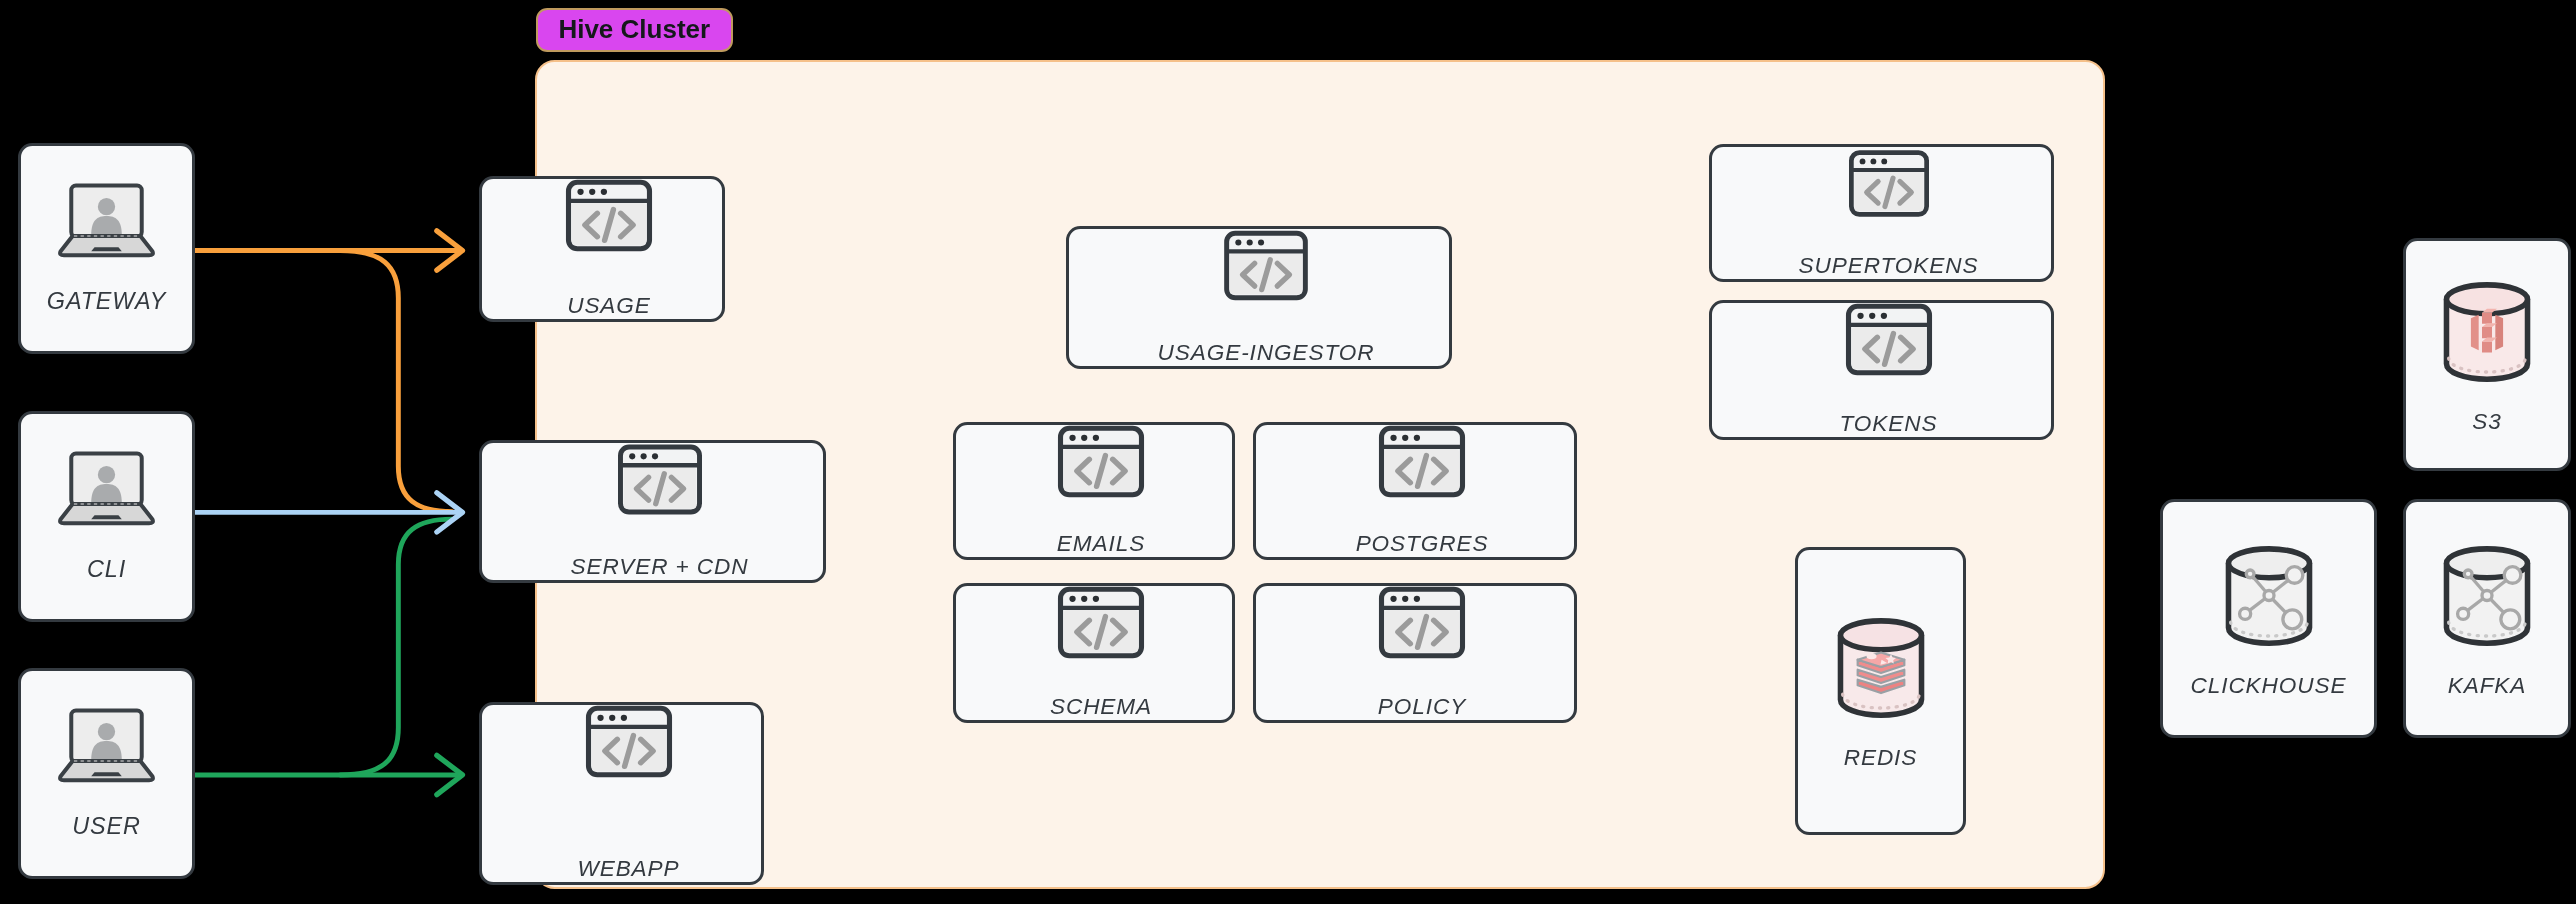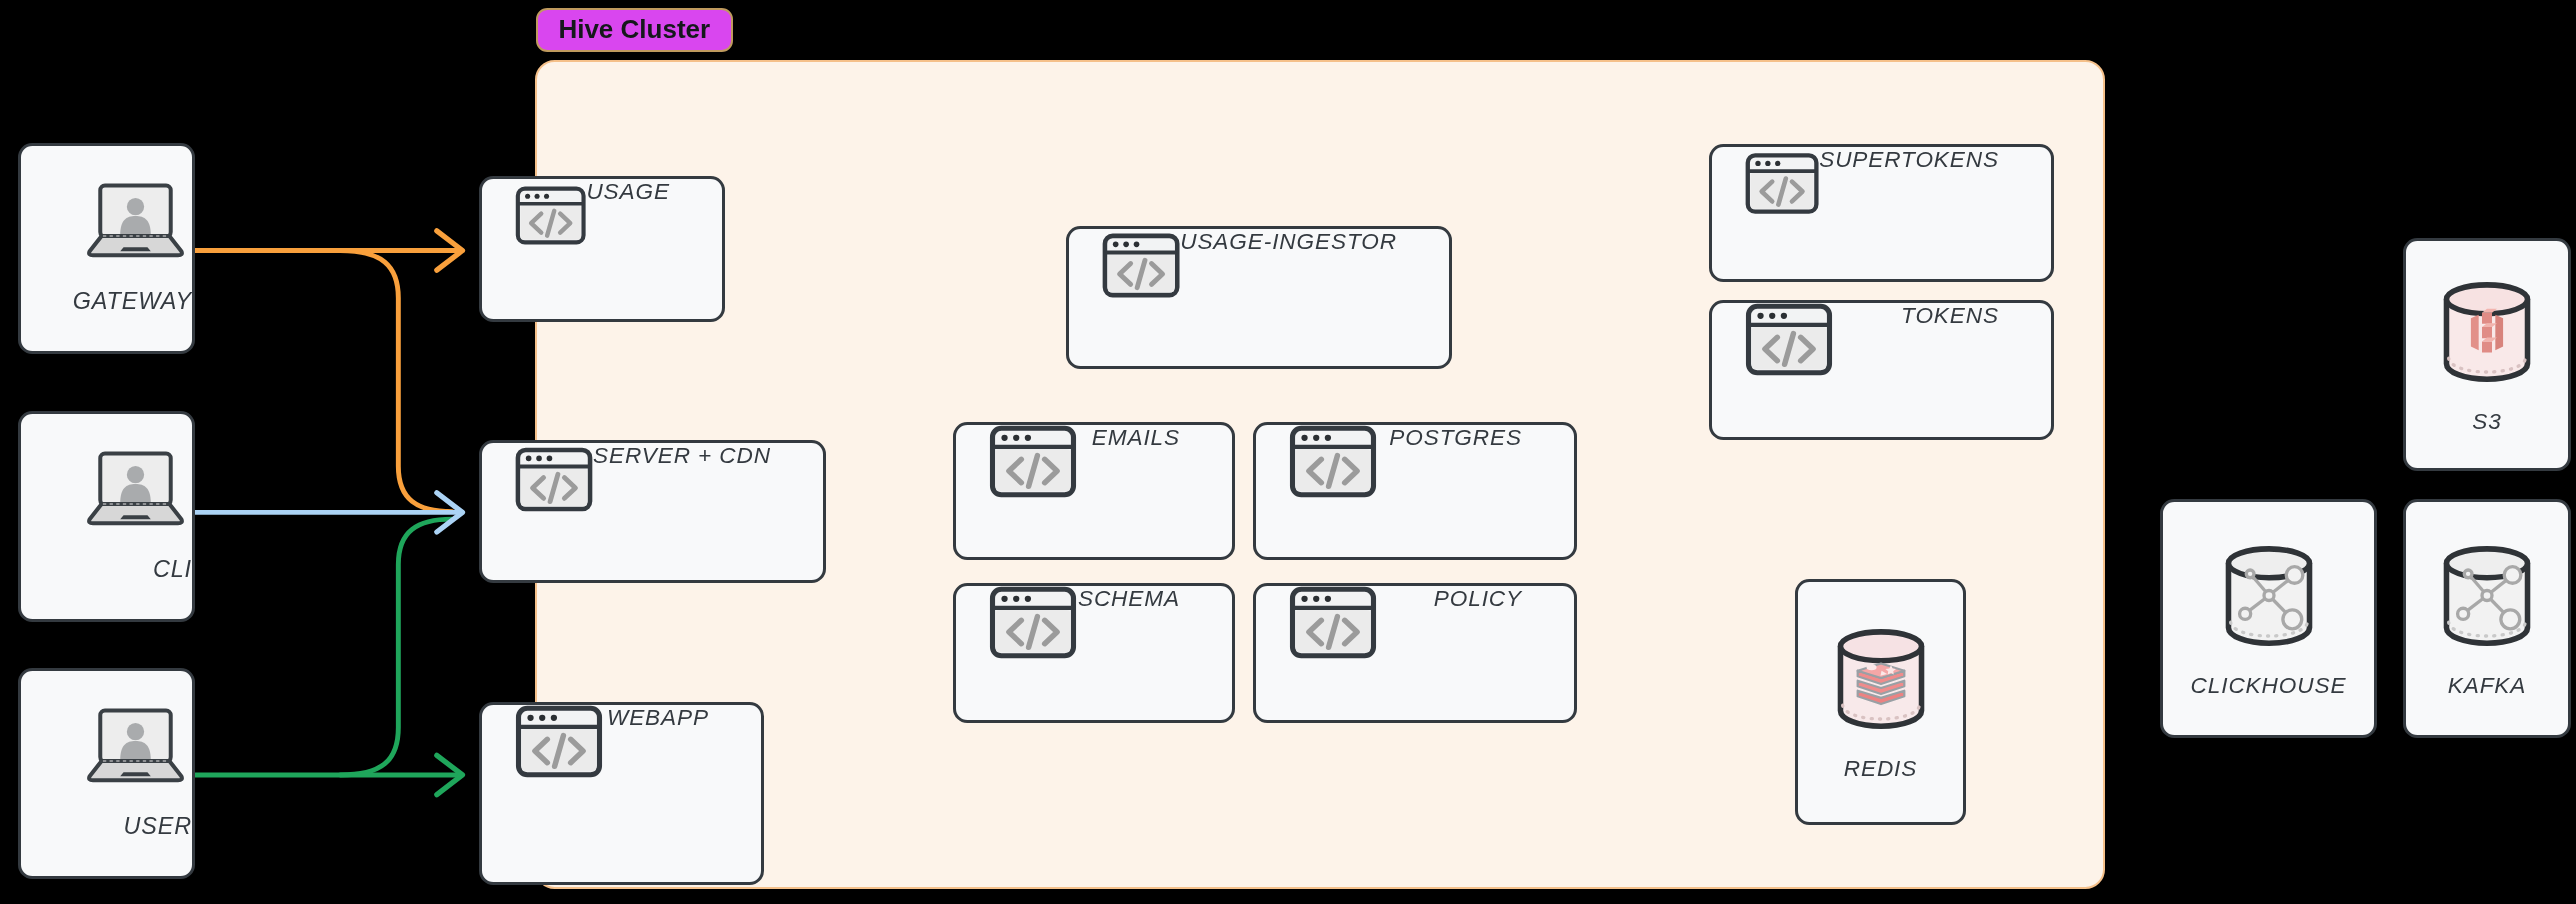--- a/index.html
+++ b/index.html
@@ -6,23 +6,23 @@
   .stage{position:relative;width:2576px;height:904px;background:#000;
          font-family:"Liberation Sans",sans-serif;overflow:hidden;}
 
   .cluster{position:absolute;left:535px;top:60px;width:1570px;height:829px;
            background:#fdf3e9;border:2.3px solid #f5c08a;border-radius:19.6px;box-sizing:border-box;}
   .badge{position:absolute;left:536px;top:7.5px;height:44px;display:flex;align-items:center;
          padding:0 20.4px;background:#d946ef;border:2.3px solid #bf9a5e;border-radius:11.3px;
          font-weight:700;font-size:26px;color:#15181b;box-sizing:border-box;}
 
   .card{position:absolute;background:#f8f9fa;border:3.8px solid #343a40;border-radius:14.3px;box-sizing:border-box;}
-  .svc{display:flex;align-items:flex-start;justify-content:space-between;padding:0 52px 0 33px;}
+  .svc{display:flex;align-items:center;justify-content:space-between;padding:0 19px 0 33px;flex-direction:column;}
   .vert{display:flex;flex-direction:column;align-items:center;justify-content:center;gap:21px;}
-  .actor{gap:26px;align-items:flex-end;}
+  .actor{gap:26px;}
   .lbl{font-style:italic;font-weight:500;font-size:22.6px;letter-spacing:0.9px;
        color:#343a40;white-space:nowrap;}
   .actor .lbl{font-size:23.4px;}
 
   .arrows{position:absolute;left:0;top:0;width:2576px;height:904px;}
   .arrows path{fill:none;stroke-linecap:round;stroke-linejoin:round;}
   .aline{stroke-width:6.5;}
   .ahead{stroke-width:7;}
   .defs{position:absolute;width:0;height:0;}
 </style>
@@ -201,21 +201,21 @@
         <use href="#codewin"></use>
       </svg>
     <span class="lbl">SUPERTOKENS</span>
   </div>
   <div class="card svc" style="left:1709px;top:300px;width:345px;height:140px">
     <svg width="88" height="73" viewBox="0 0 117 97">
         <use href="#codewin"></use>
       </svg>
     <span class="lbl">TOKENS</span>
   </div>
-  <div class="card vert" style="left:1795px;top:579px;width:171px;height:246px">
+  <div class="card vert" style="left:1795px;top:547px;width:171px;height:288px">
     <svg width="106" height="113" viewBox="0 0 140 150">
         <use href="#cyl-redis"></use>
       </svg>
     <span class="lbl">REDIS</span>
   </div>
 
   <div class="card vert" style="left:2403px;top:238px;width:168px;height:233px">
     <svg width="106" height="113" viewBox="0 0 140 150">
         <use href="#cyl-s3"></use>
       </svg>

